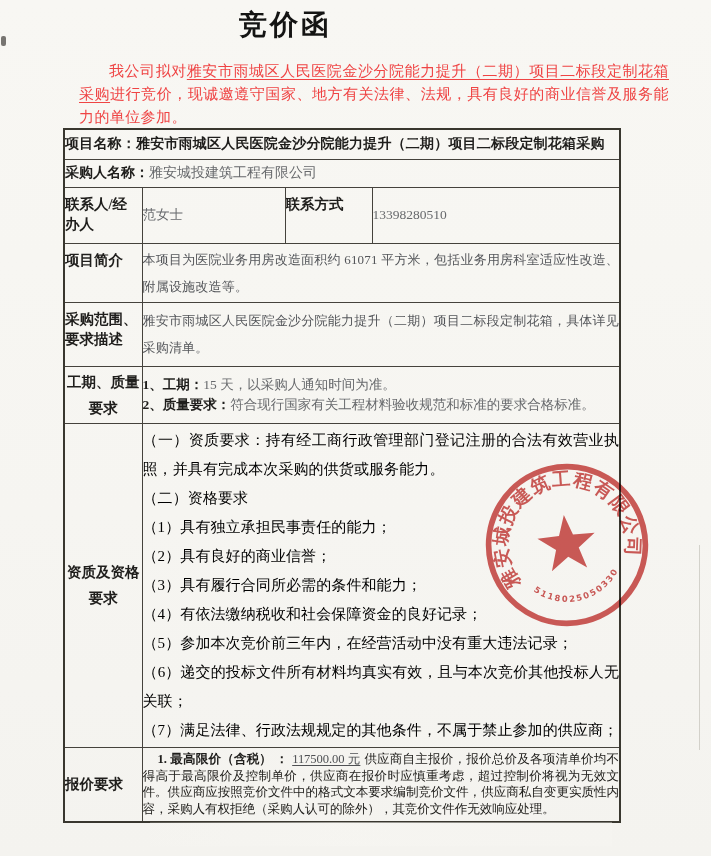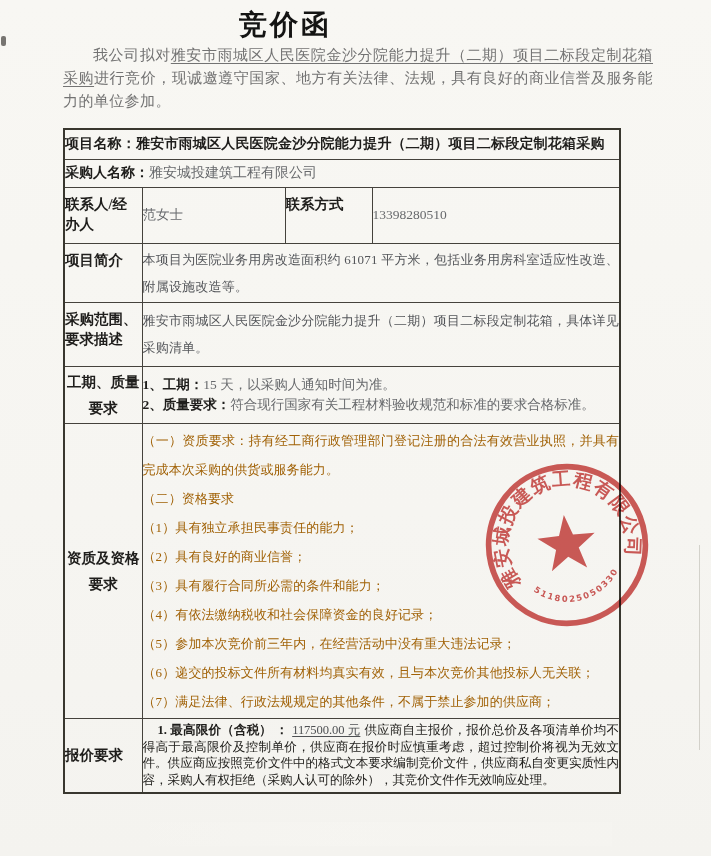--- a/index.html
+++ b/index.html
@@ -17,23 +17,23 @@
     font-family:"Liberation Serif","DejaVu Serif",serif;
     color:var(--ink);
   }
   .page{position:absolute;inset:0;}
   .doc-title{
     margin:0;position:absolute;top:6px;left:0;width:571px;
     text-align:center;font-size:28px;font-weight:700;letter-spacing:3px;
     color:#141413;
   }
   .intro{
-    position:absolute;top:44px;left:63px;width:590px;margin:0;
+    position:absolute;top:44px;left:63px;width:590px;margin:16px;
     font-size:15px;line-height:23px;letter-spacing:0.4px;
-    text-align:justify;text-indent:2em;color:#737373;
+    text-align:justify;text-indent:2em;color:#ef4444;
   }
   .intro .u{
     text-decoration:underline;text-underline-offset:3px;text-decoration-thickness:1px;
   }
   table.form{
     position:absolute;left:63px;top:128px;width:556px;
     border-collapse:collapse;table-layout:fixed;
     border:2px solid #39372f;
     font-size:14px;
   }
@@ -49,21 +49,21 @@
   td.lbl.center{text-align:center;}
   td.lbl.top{vertical-align:top;padding-top:6px;line-height:20px;}
   .val{color:var(--filled);}
   .inline-lead{font-weight:700;color:var(--ink);}
   .r1-cell{font-weight:700;font-size:14px;letter-spacing:0.2px;}
   .r2-cell .val{font-size:14px;}
   .contact-val{color:var(--filled);font-size:13.5px;vertical-align:top;padding-top:10px;}
   .longtext{color:#54565a;font-size:13px;line-height:27px;letter-spacing:0.2px;text-align:justify;}
   .sched{line-height:20px;font-size:13.5px;}
   .sched .ln{white-space:nowrap;}
-  .qual{font-size:13px;line-height:29px;color:#a16207;text-align:justify;letter-spacing:0.1px;}
+  .qual{font-size:15px;line-height:29px;color:#000000;text-align:justify;letter-spacing:0.1px;}
   .qual p{margin:0;}
   .time-cell{font-size:13.5px;line-height:20px;vertical-align:top;padding-top:8px;color:#33322f;}
   .quote-cell{font-size:12.6px;line-height:16.5px;color:#23221f;text-align:justify;letter-spacing:-0.1px;}
   .quote-cell .para{text-indent:1.2em;margin:0;}
   .price{
     color:#4e5053;text-decoration:underline;text-underline-offset:2px;
     padding:0 4px;
   }
   
   .stamp{

